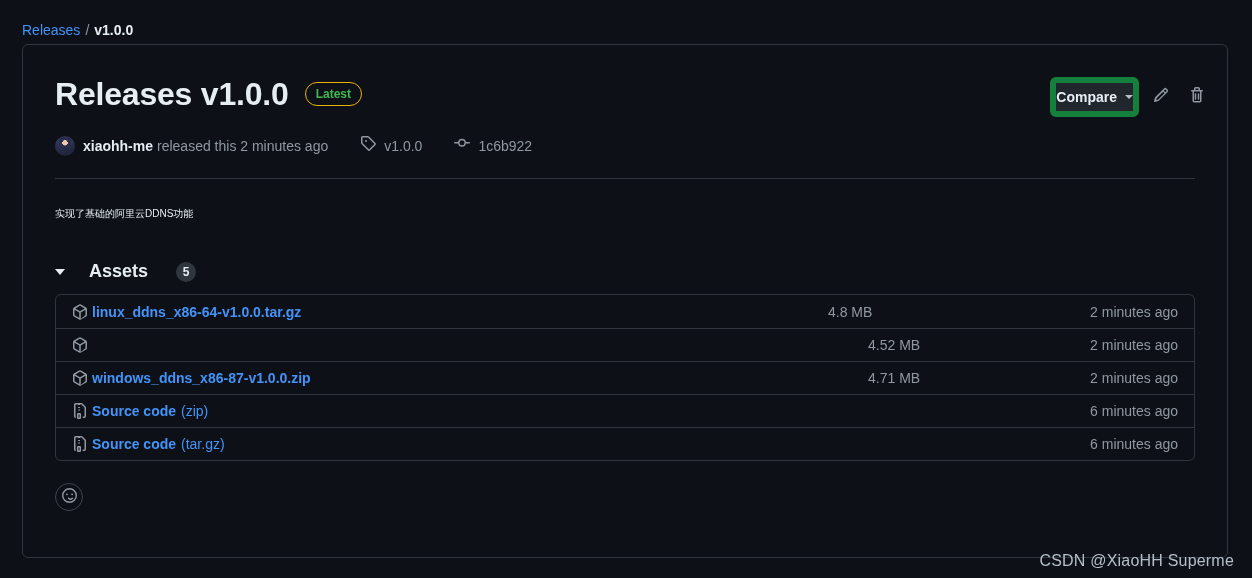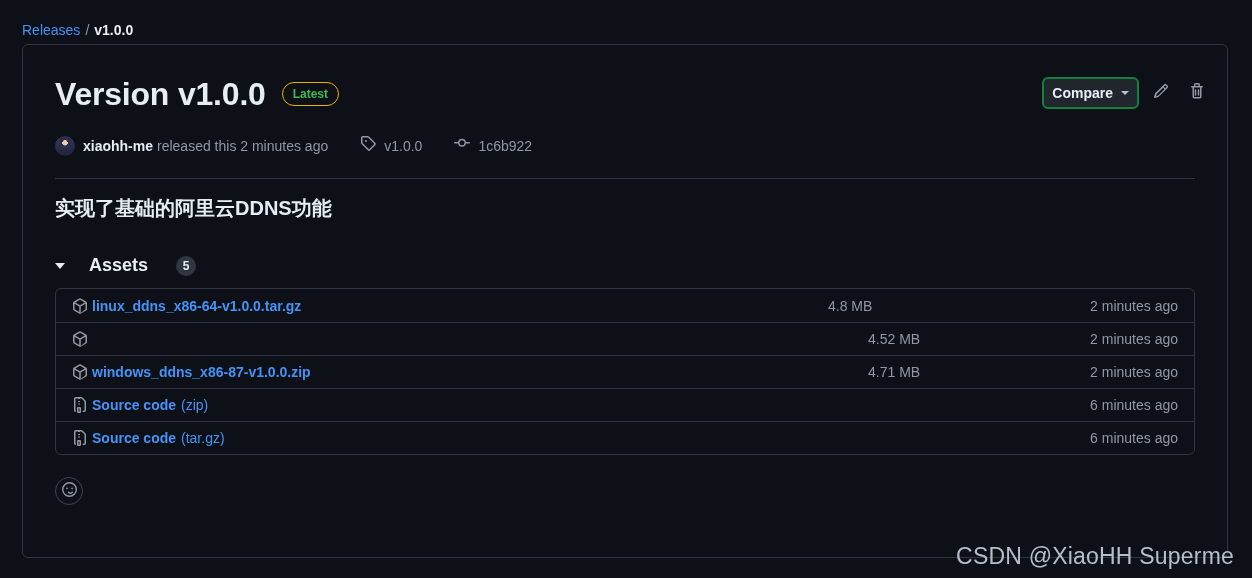--- a/index.html
+++ b/index.html
@@ -93,26 +93,26 @@
     top: 32px;
     display: flex;
     align-items: center;
     gap: 8px;
   }
   .compare-btn {
     display: flex;
     align-items: center;
     gap: 8px;
     background: #21262d;
-    border: 2px solid #15803d;
+    border: 6px solid #15803d;
     border-radius: 6px;
     color: #e6edf3;
     font-size: 14px;
     font-weight: 600;
-    padding: 6px 8px;
+    padding: 6px 0;
     cursor: pointer;
     font-family: "Liberation Sans", sans-serif;
   }
   .caret-down {
     width: 0;
     height: 0;
     border-left: 4px solid transparent;
     border-right: 4px solid transparent;
     border-top: 4px solid #b9c0c8;
   }
@@ -166,25 +166,25 @@
 
   .divider {
     margin: 22px 16px 0 16px;
     height: 1px;
     background: #30363d;
   }
 
   
   .body-text {
     padding-left: 16px;
-    margin-top: 18px;
-    font-size: 20px;
+    margin-top: 24px;
+    font-size: 10px;
     line-height: 22px;
     color: #e6edf3;
-    font-weight: 700;
+    font-weight: 400;
   }
 
   
   .assets-header {
     display: flex;
     align-items: center;
     padding-left: 16px;
     margin-top: 36px;
     gap: 16px;
   }
@@ -296,40 +296,40 @@
     justify-content: center;
     color: #9198a1;
     cursor: pointer;
   }
 
   
   .watermark {
     position: absolute;
     right: 18px;
     bottom: 8px;
-    font-size: 23px;
+    font-size: 16px;
     color: #b6bfc9;
     letter-spacing: 0.2px;
     white-space: nowrap;
   }
 </style>
 </head>
 <body>
 
 <div class="breadcrumb">
   <a class="crumb-link">Releases</a>
   <span class="crumb-sep">/</span>
   <span class="crumb-current">v1.0.0</span>
 </div>
 
 <div class="release-card">
   <div class="card-inner">
 
     <div class="title-row">
-      <h1 class="release-title">Version v1.0.0</h1>
+      <h1 class="release-title">Releases v1.0.0</h1>
       <span class="latest-badge">Latest</span>
     </div>
 
     <div class="header-actions">
       <button class="compare-btn">
         <span>Compare</span>
         <span class="caret-down"></span>
       </button>
       <div class="icon-btn">
         <span>

